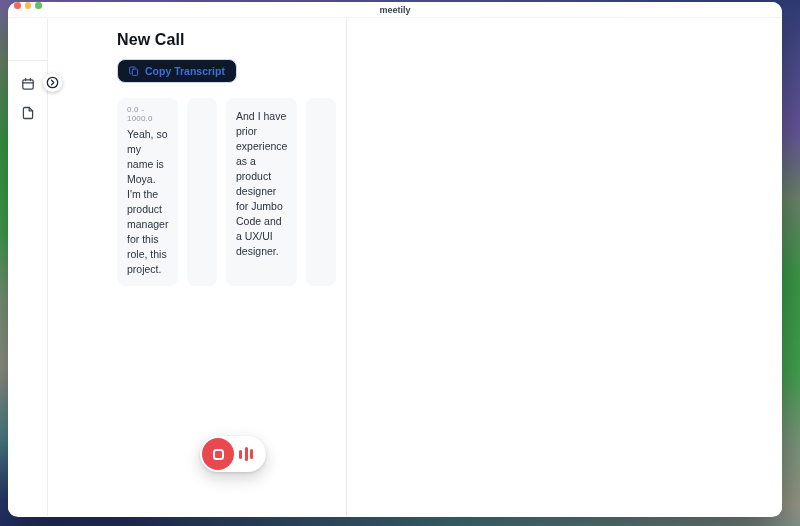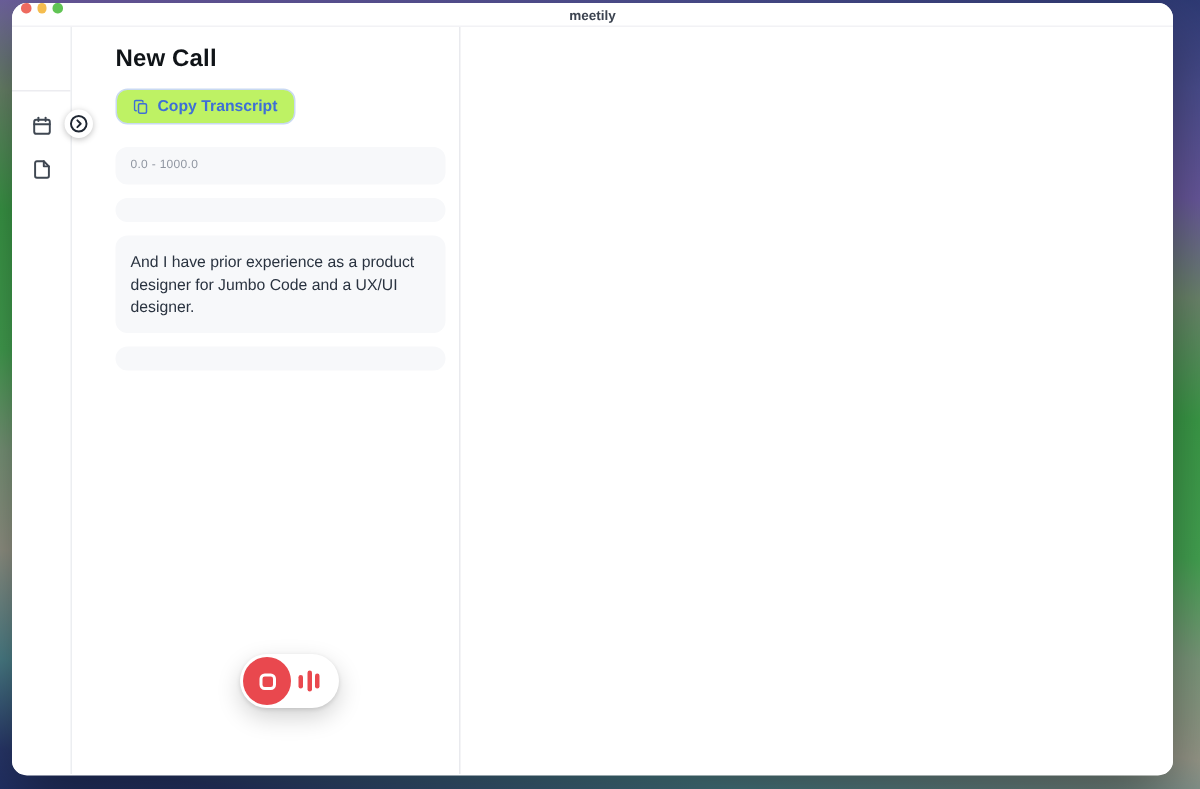--- a/index.html
+++ b/index.html
@@ -29,21 +29,21 @@
   .light { width:6.5px; height:6.5px; border-radius:50%; }
   .light.red    { background:var(--traffic_red,#ee6a5f); }
   .light.yellow { background:var(--traffic_yellow,#f5bd4f); }
   .light.green  { background:var(--traffic_green,#61c454); }
   .win-title {
     position:absolute; left:0; right:0; text-align:center;
     font-size:9px; font-weight:bold; color:#3c4350; line-height:16px;
   }
 
   
-  .content { display:flex; height:498px; position:relative; }
+  .content { display:flex; height:498px; position:relative;gap:40px; }
 
   
   .sidebar {
     width:40px; border-right:1px solid #eceef1; display:flex; flex-direction:column;
     background:#fff;
   }
   .sidebar-top { height:43px; border-bottom:1px solid #ececf0; }
   .sidebar-icons { display:flex; flex-direction:column; align-items:center; padding-top:16px; gap:15px; }
   .side-icon { width:14px; height:14px; color:#3f4752; cursor:pointer; }
   .side-icon svg { width:14px; height:14px; display:block; }
@@ -59,28 +59,28 @@
   .collapse-btn svg { width:13px; height:13px; display:block; }
 
   
   .panel {
     width:259px; border-right:1px solid #e9eaee; position:relative; background:#fff;
     padding:13px 10px 0 29px;
   }
   .panel-title { font-size:16px; font-weight:bold; color:#101418; letter-spacing:0.1px; }
   .copy-btn {
     margin-top:10px; display:inline-flex; align-items:center; gap:6px;
-    background:#bef264; border:1px solid #c9d9f2; border-radius:8px;
+    background:#0f172a; border:1px solid #c9d9f2; border-radius:8px;
     height:24px; padding:0 11px; cursor:pointer;
     color:var(--accent_blue,#3e6fd6); font-size:10.5px; font-weight:600;
     font-family:"Liberation Sans", sans-serif;
   }
   .copy-btn svg { width:10px; height:11px; display:block; }
 
-  .transcript-list { margin-top:15px; display:flex; flex-direction:column; gap:9px; }
+  .transcript-list { margin-top:15px; display:flex; flex-direction:row; gap:9px; }
   .card {
     background:#f7f8fa; border-radius:8px; padding:7px 10px 9px 10px; width:220px;
   }
   .card .time { font-size:8px; color:#8f95a0; letter-spacing:0.2px; }
   .card .text { margin-top:4px; font-size:10.5px; line-height:15px; color:#2a3340; }
 
   
   .record-pill {
     position:absolute; left:112px; bottom:44px; height:36px;
     background:#fff; border-radius:18px; display:flex; align-items:center;
@@ -153,20 +153,21 @@
         <svg viewBox="0 0 12 13" fill="none" stroke="currentColor" stroke-width="1.2" stroke-linecap="round" stroke-linejoin="round">
           <rect x="4" y="3.6" width="6.4" height="7.6" rx="1.2"></rect>
           <path d="M2.2 9.2 H1.9 a1.1 1.1 0 0 1 -1.1 -1.1 V2.2 a1.1 1.1 0 0 1 1.1 -1.1 h4.6 a1.1 1.1 0 0 1 1.1 1.1"></path>
         </svg>
         <span>Copy Transcript</span>
       </button>
 
       <div class="transcript-list">
   <div class="card">
     <div class="time">0.0 - 1000.0</div>
+    <div class="text">Yeah, so my name is Moya. I'm the product manager for this role, this project.</div>
   </div>
 
   <div class="card">
   </div>
 
   <div class="card">
     <div class="text">And I have prior experience as a product designer for Jumbo Code and a UX/UI designer.</div>
   </div>
 
 

